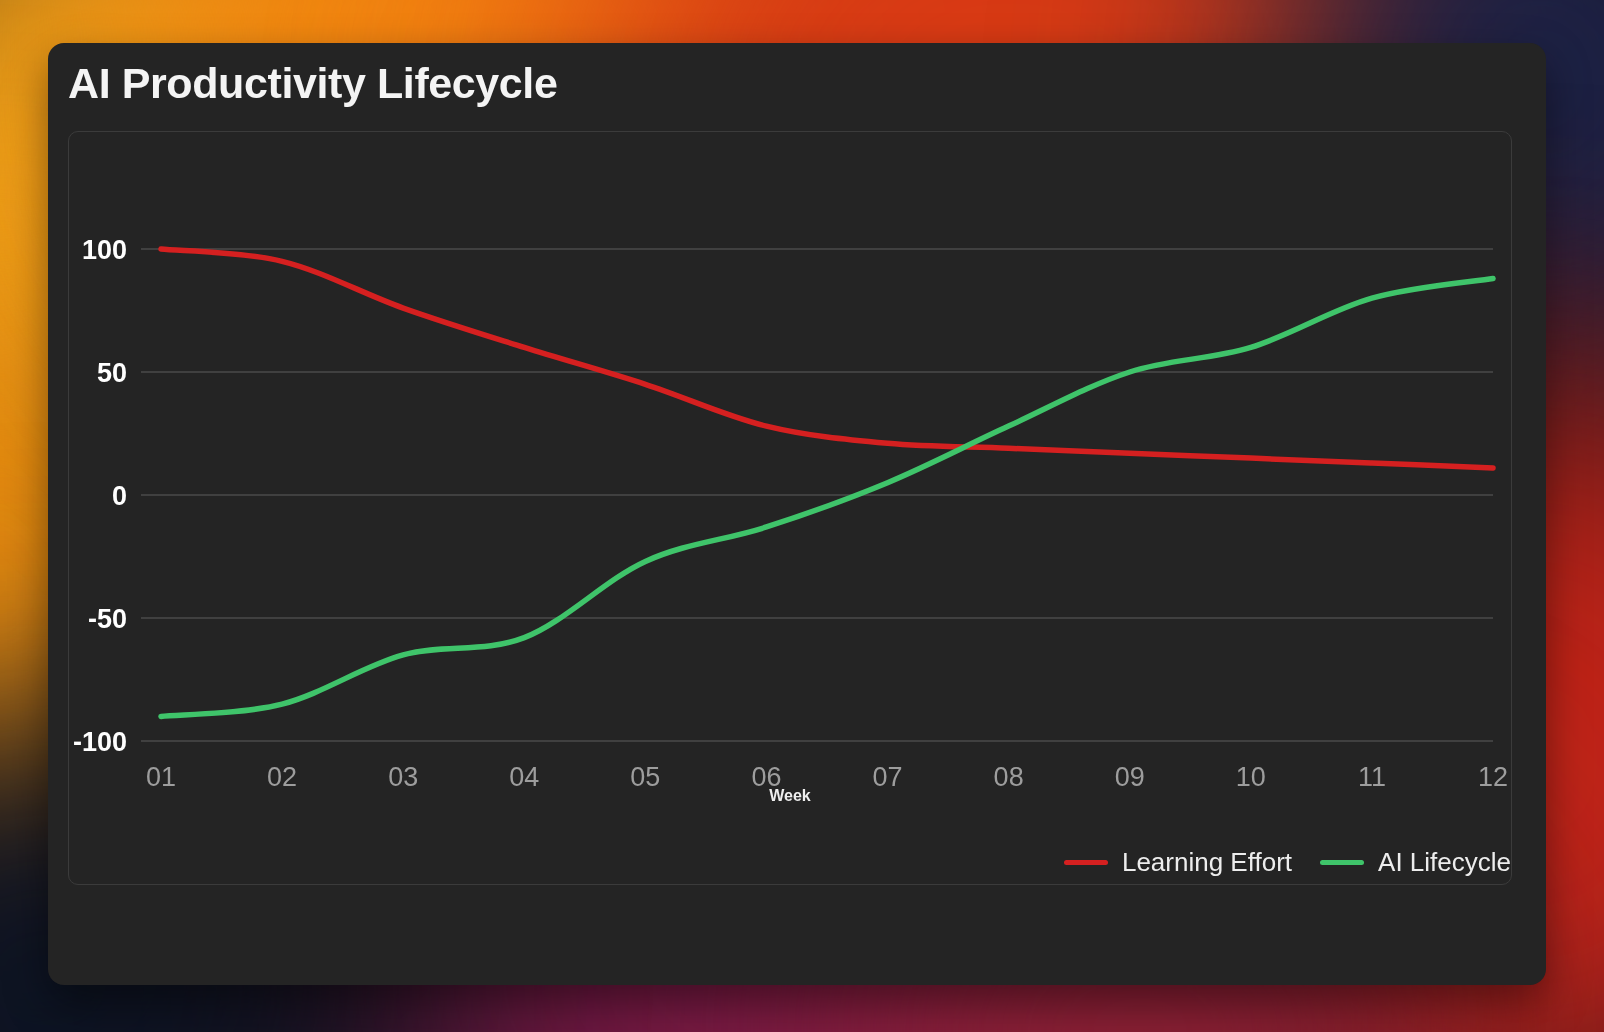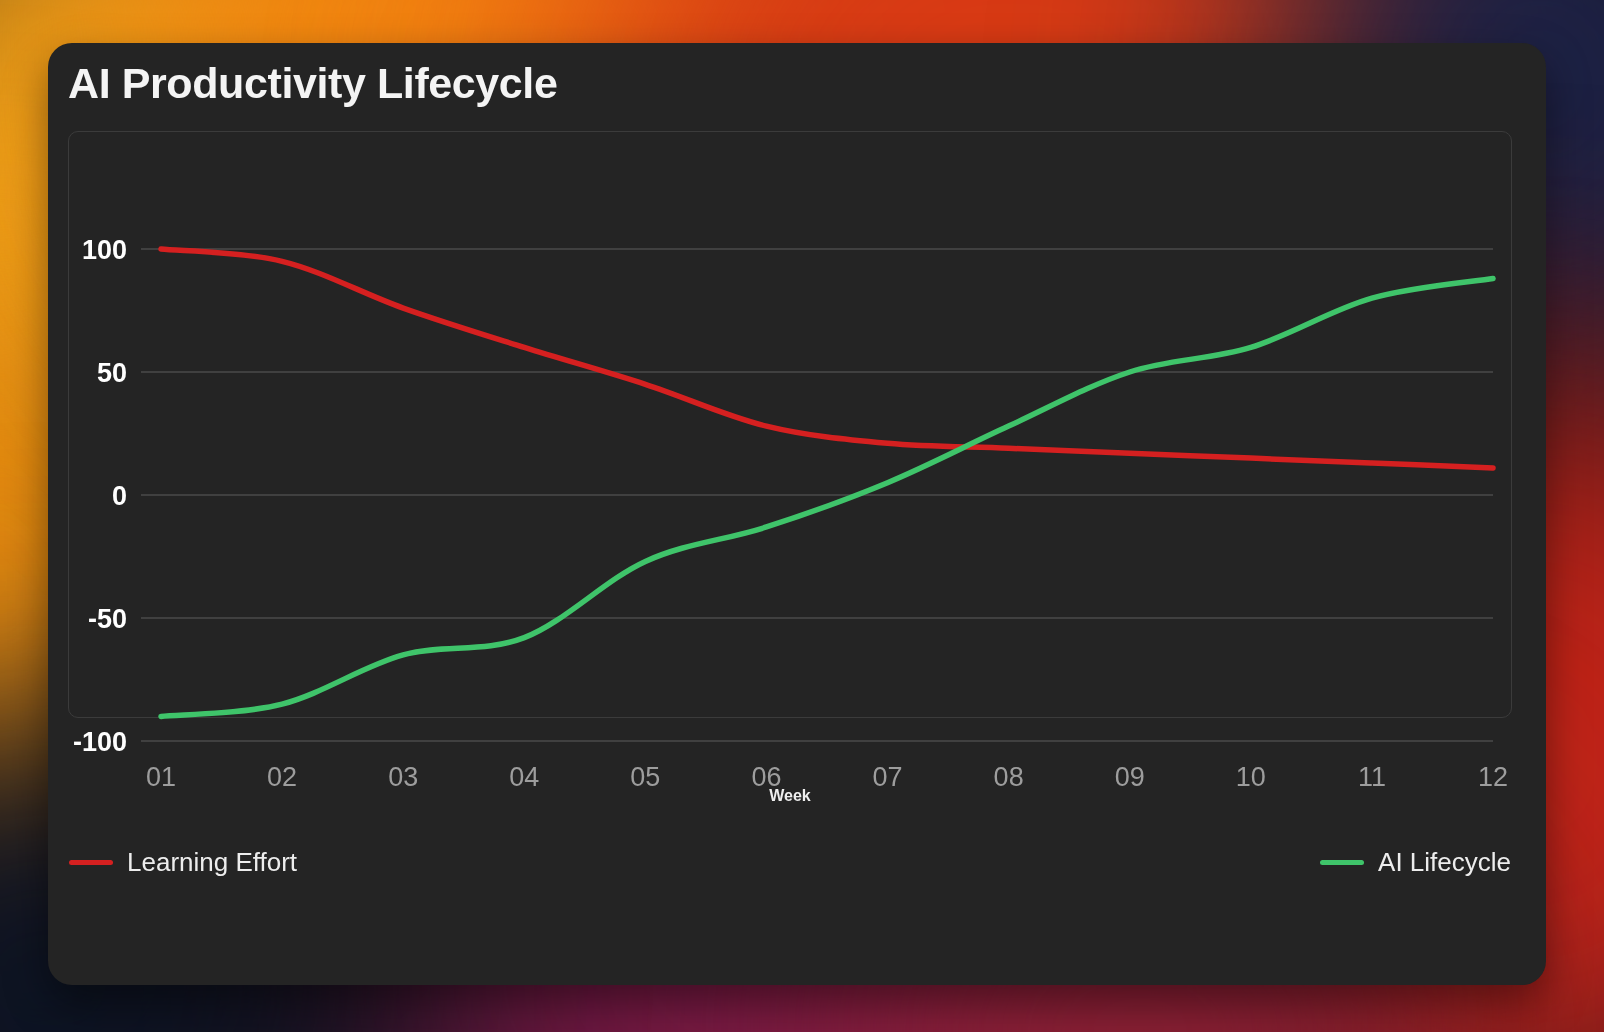--- a/index.html
+++ b/index.html
@@ -36,42 +36,42 @@
   .b-rose    { left: 820px;  top: 820px;   width: 640px;  height: 420px;  background: #8e2033; }
 
   
   #card {
     position: absolute;
     left: 48px;
     top: 43px;
     width: 1498px;
     height: 942px;
     background: #242424;
-    border-radius: 24px;
+    border-radius: 16px;
     box-shadow: 0 18px 44px rgba(0,0,0,0.45);
     padding: 0;
   }
   #card-title {
     position: absolute;
     left: 20px;
     top: 16px;
     font-size: 43px;
     font-weight: bold;
     color: #f4f4f4;
     letter-spacing: -0.4px;
     white-space: nowrap;
   }
 
   
   #plot-panel {
     position: absolute;
     left: 20px;
     top: 88px;
     width: 1444px;
-    height: 587px;
+    height: 754px;
     border: 1px solid #3b3b3b;
     border-radius: 10px;
     background: transparent;
   }
 
   #chart-svg { position: absolute; left: 0; top: 0; }
 
   
   #x-axis-label {
     position: absolute;
@@ -82,21 +82,21 @@
     font-size: 16px;
     font-weight: bold;
     color: #eeeeee;
   }
   #legend {
     position: absolute;
     left: 0;
     right: 0;
     top: 715px;
     display: flex;
-    justify-content: space-between;
+    justify-content: flex-end;
     align-items: center;
     gap: 28px;
   }
   .legend-entry {
     display: flex;
     align-items: center;
     gap: 14px;
   }
   .legend-swatch {
     width: 44px;

